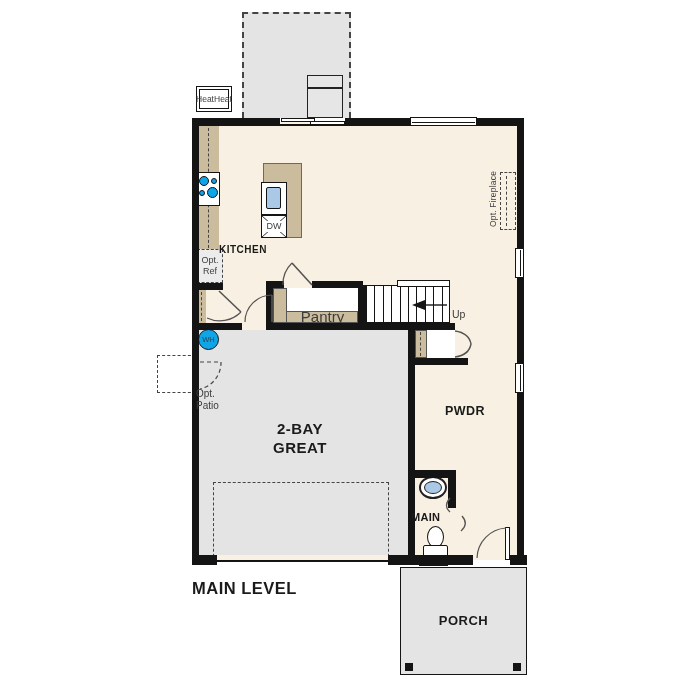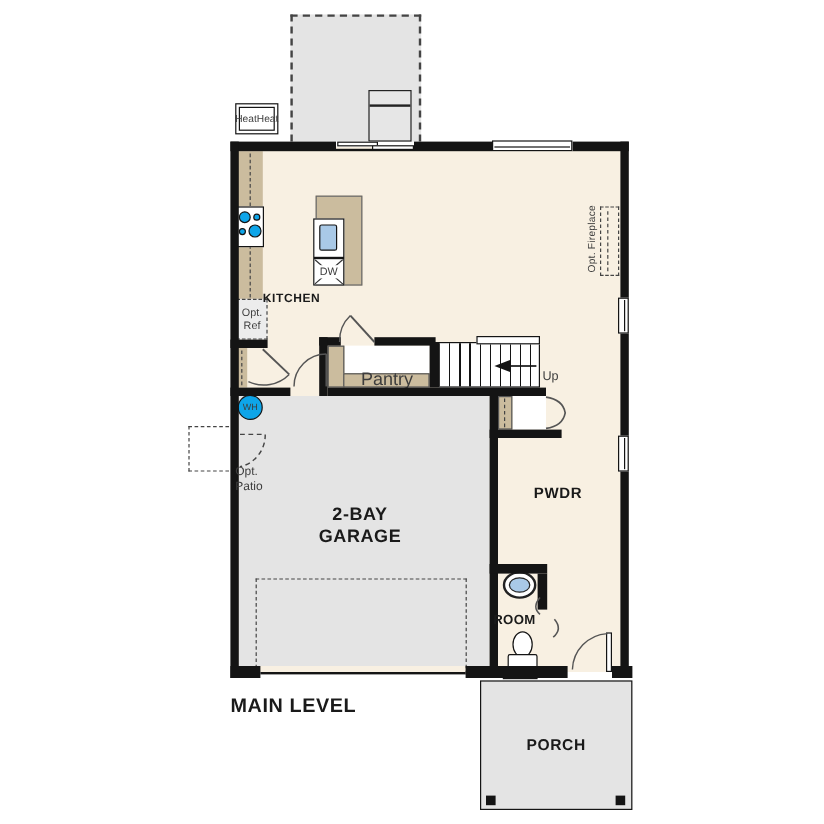--- a/index.html
+++ b/index.html
@@ -178,24 +178,24 @@
 
   <div class="lbl" style="left:219px;top:244px;font-size:10px;letter-spacing:.5px;">KITCHEN</div>
 
   <div class="small" style="left:196px;top:388px;font-size:10px;line-height:12px;">
     <div>Opt.</div>
     <div>Patio</div>
   </div>
 
   <div class="lbl lbl-c" style="left:240px;top:418px;width:120px;height:40px;font-size:15px;line-height:19px;letter-spacing:.5px;flex-direction:column;">
     <span>2-BAY</span>
-    <span>GARAGE</span>
+    <span>GREAT</span>
   </div>
 
   <div class="lbl lbl-c" style="left:425px;top:403px;width:80px;height:16px;font-size:12.5px;letter-spacing:.5px;">PWDR</div>
 
-  <div class="lbl" style="left:411px;top:511px;font-size:11px;letter-spacing:.3px;">ROOM</div>
+  <div class="lbl" style="left:411px;top:511px;font-size:11px;letter-spacing:.3px;">MAIN</div>
 
   <div class="lbl lbl-c" style="left:400px;top:612px;width:127px;height:16px;font-size:13px;letter-spacing:.5px;">PORCH</div>
 
   <div class="lbl" style="left:192px;top:579px;font-size:16.5px;letter-spacing:.5px;">MAIN LEVEL</div>
 
 </div>
 
 </body></html>

